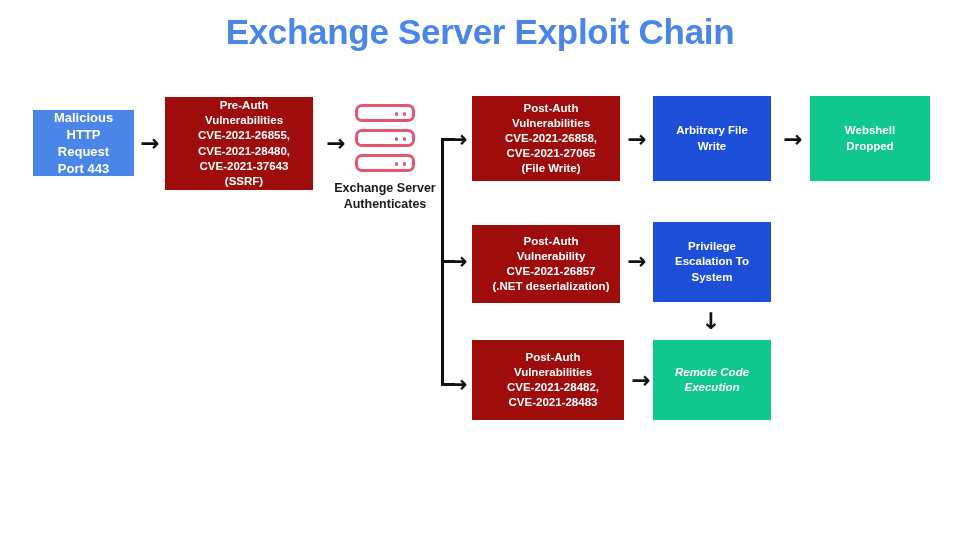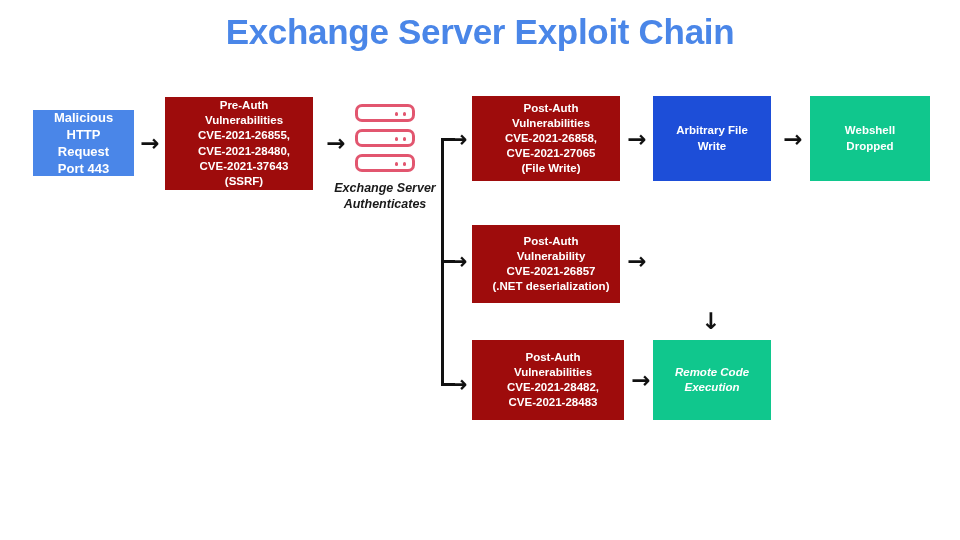--- a/index.html
+++ b/index.html
@@ -113,21 +113,20 @@
   #server-caption {
     position: absolute;
     left: 315px;
     top: 180px;
     width: 140px;
     text-align: center;
     font-size: 12.5px;
     font-weight: bold;
     color: #1a1a1a;
     line-height: 1.28;
-    font-style: italic;
   }
   #server-caption span { display: block; white-space: nowrap; }
 
   
   #branch-trunk {
     position: absolute;
     left: 441px;
     top: 138px;
     width: 3px;
     height: 248px;
@@ -236,20 +235,27 @@
     <span class="lines">
       <span>Post-Auth</span>
       <span>Vulnerability</span>
       <span>CVE-2021-26857</span>
       <span>(.NET deserialization)</span>
     </span>
   </div>
 
   <div class="arrow h" style="left:624px; top:249px; width:26px; height:24px;">→</div>
 
+  <div class="node orange" style="left:653px; top:222px; width:118px; height:80px; font-size:11.5px;">
+    <span class="lines">
+      <span>Privilege</span>
+      <span>Escalation To</span>
+      <span>System</span>
+    </span>
+  </div>
 
   <div class="arrow v" style="left:698px; top:308px; width:26px; height:26px;">↓</div>
 
   <div class="node darkred" style="left:472px; top:340px; width:152px; height:80px; font-size:11.5px;">
     <span class="lines">
       <span>Post-Auth</span>
       <span>Vulnerabilities</span>
       <span>CVE-2021-28482,</span>
       <span>CVE-2021-28483</span>
     </span>

